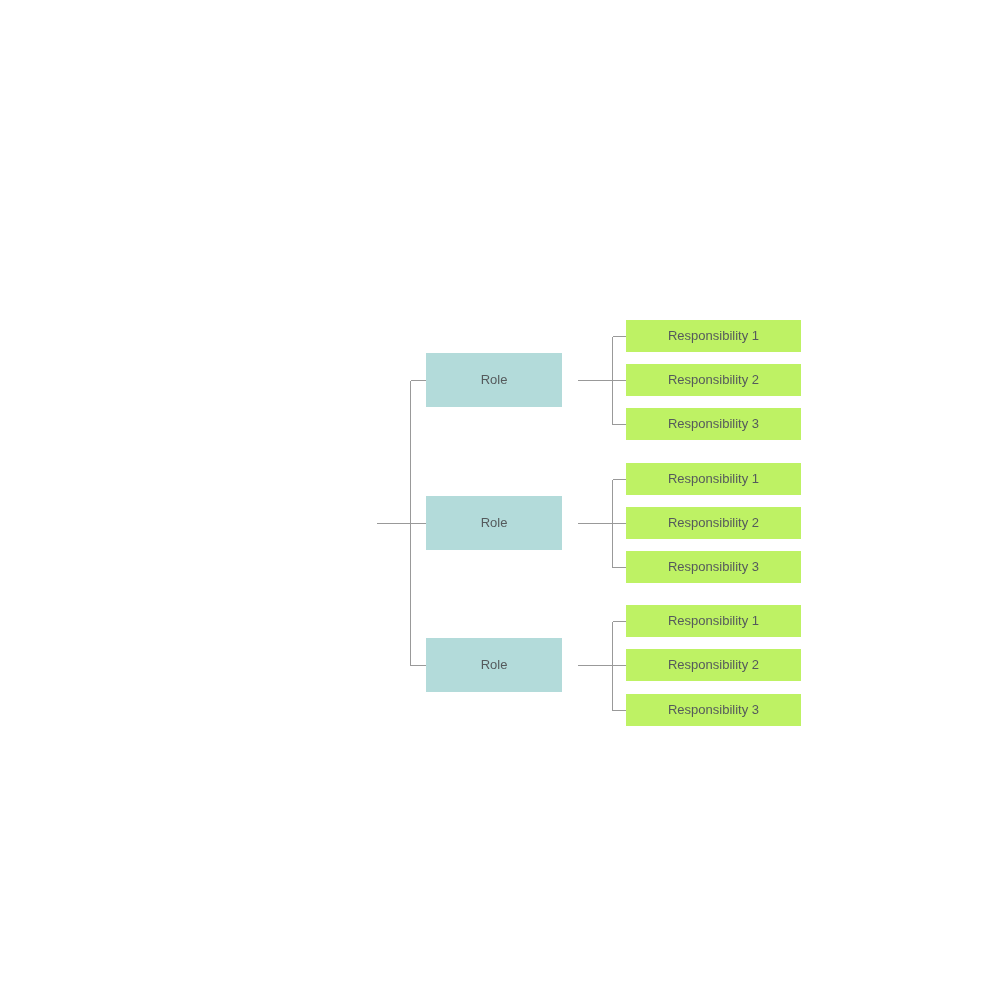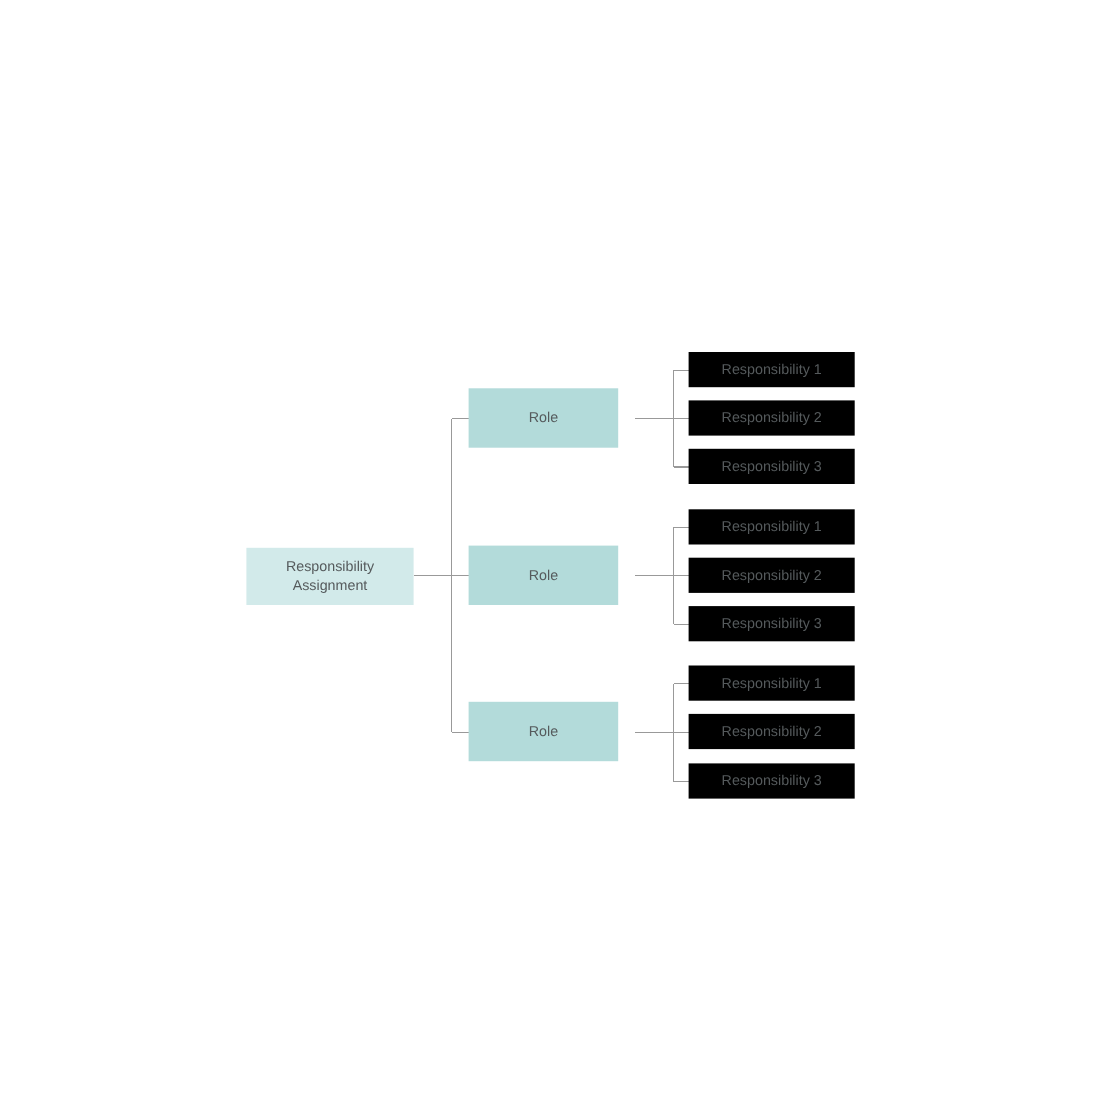--- a/index.html
+++ b/index.html
@@ -47,23 +47,23 @@
   }
   .node-role {
     left: 426px;
     width: 136px;
     height: 54px;
     background: #b3dbda;
     font-size: 13px;
   }
   .node-resp {
     left: 626px;
-    width: 151px;
+    width: 175px;
     height: 32px;
-    background: #000000;
+    background: #bef264;
     font-size: 13px;
   }
   .role-1 { top: 353px; }
   .role-2 { top: 496px; }
   .role-3 { top: 638px; }
   .r-g1-0 { top: 320px; }
   .r-g1-1 { top: 364px; }
   .r-g1-2 { top: 408px; }
   .r-g2-0 { top: 463px; }
   .r-g2-1 { top: 507px; }
@@ -102,22 +102,20 @@
 
       <path d="M577.5 665.5 H612.5"></path>
       <path d="M612.5 621.5 V710.5"></path>
       <path d="M612.5 621.5 H626.5"></path>
       <path d="M612.5 665.5 H626.5"></path>
       <path d="M612.5 710.5 H626.5"></path>
 
     </g>
   </svg>
 
-  <div class="node node-root">Responsibility
-Assignment</div>
 
   <div class="node node-role role-1">Role</div>
   <div class="node node-resp r-g1-0">Responsibility 1</div>
   <div class="node node-resp r-g1-1">Responsibility 2</div>
   <div class="node node-resp r-g1-2">Responsibility 3</div>
 
   <div class="node node-role role-2">Role</div>
   <div class="node node-resp r-g2-0">Responsibility 1</div>
   <div class="node node-resp r-g2-1">Responsibility 2</div>
   <div class="node node-resp r-g2-2">Responsibility 3</div>

